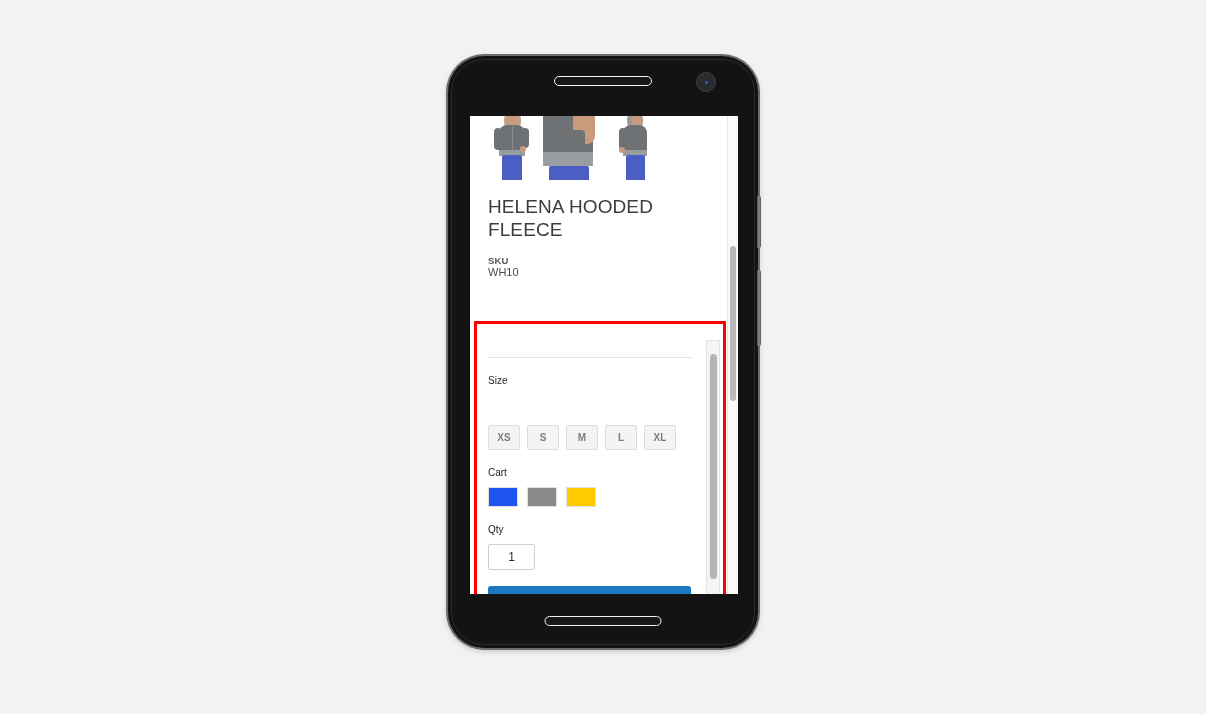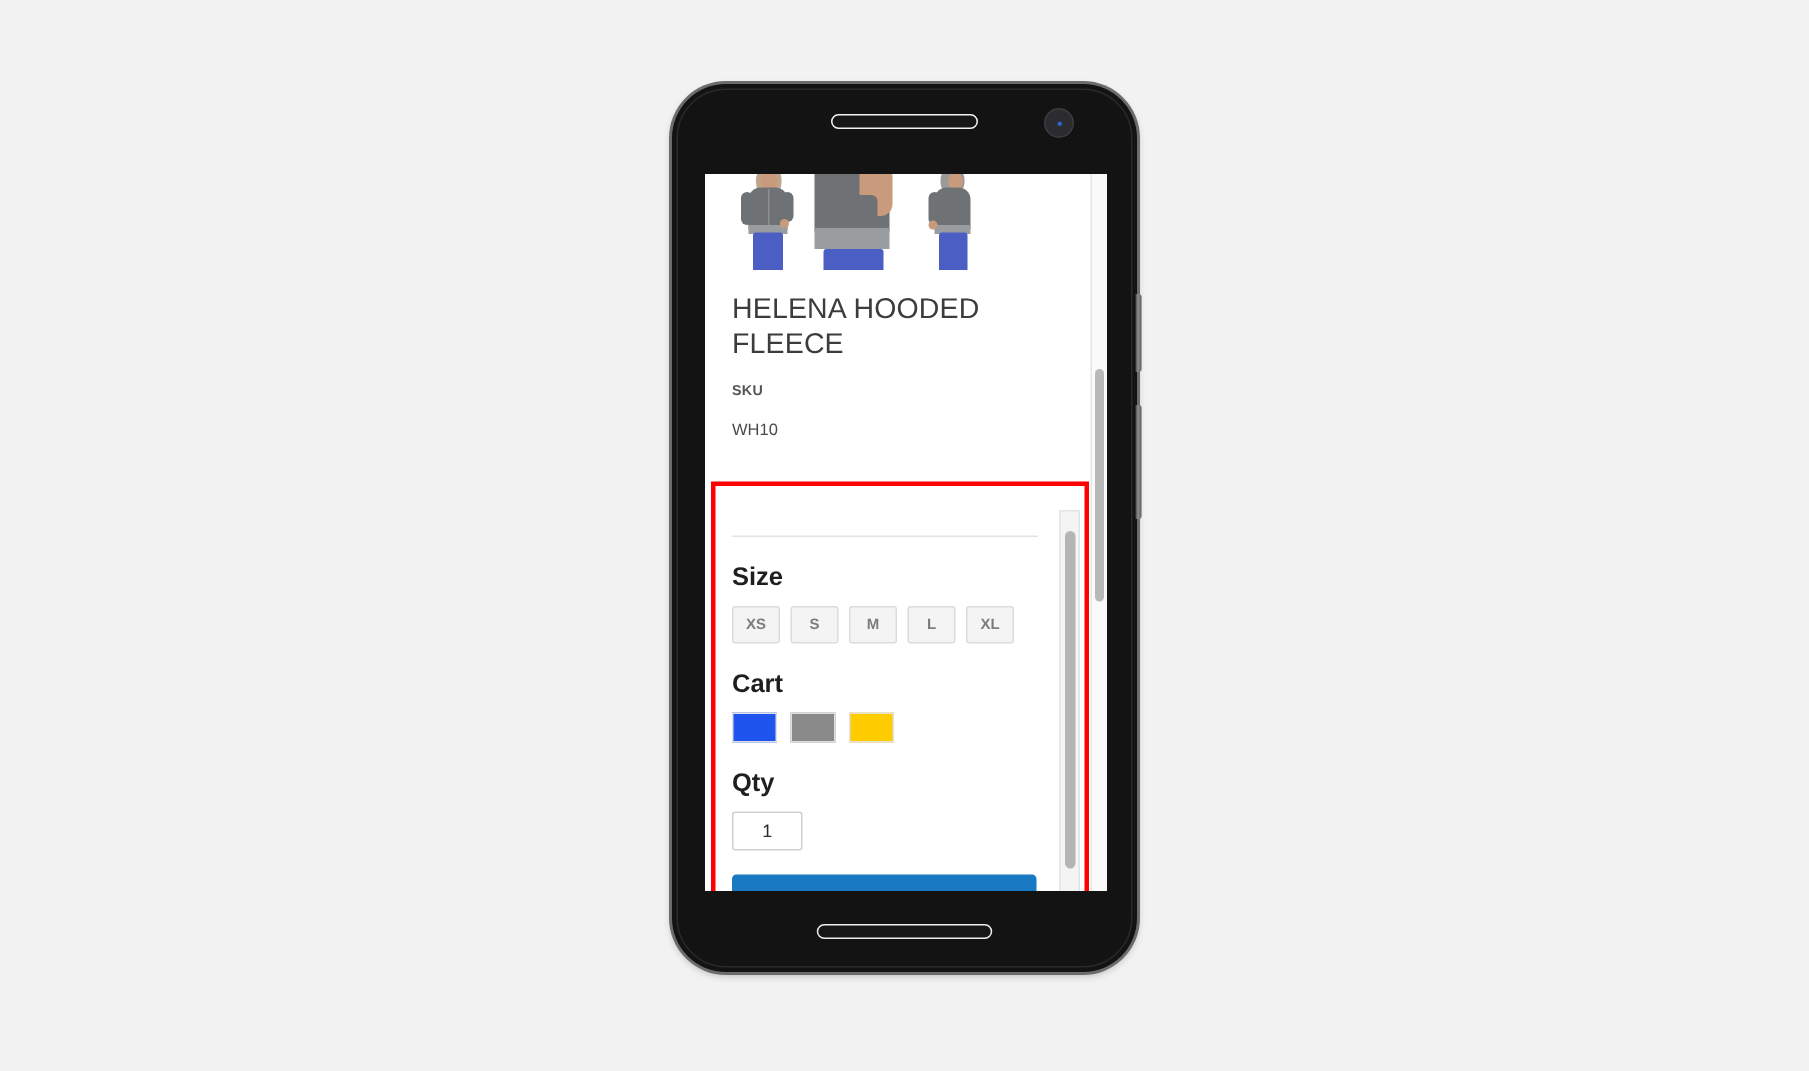--- a/index.html
+++ b/index.html
@@ -167,21 +167,21 @@
   #sku-block { margin: 13px 18px 0 18px; }
   #sku-label {
     font-size: 9.5px;
     font-weight: bold;
     color: #555;
     letter-spacing: .2px;
   }
   #sku-value {
     font-size: 11px;
     color: #4a4a4a;
-    margin-top: 15px;
+    margin-top: 0;
   }
 
   
   #highlight-box {
     position: absolute;
     left: 4px;
     top: 205px;
     width: 252px;
     height: 307px;
     border: 3px solid #ff0000;
@@ -236,22 +236,22 @@
     color: #333;
     letter-spacing: .2px;
   }
   #price-divider {
     margin: 17px 10px 0 0;
     height: 1px;
     background: #e3e3e3;
   }
 
   .field-label {
-    font-size: 17px;
-    font-weight: bold;
+    font-size: 10px;
+    font-weight: normal;
     color: #1f1f1f;
     margin-top: 17px;
   }
 
   
   #size-options {
     display: flex;
     gap: 7px;
     margin-top: 9px;
   }
@@ -262,20 +262,21 @@
     background: #f4f4f4;
     border-radius: 2px;
     display: flex;
     align-items: center;
     justify-content: center;
     font-size: 10px;
     font-weight: bold;
     color: #7d7d7d;
     box-sizing: border-box;
     cursor: pointer;
+    margin-top: 30px;
   }
 
   
   #color-options {
     display: flex;
     gap: 9px;
     margin-top: 9px;
   }
   .color-swatch {
     width: 30px;

